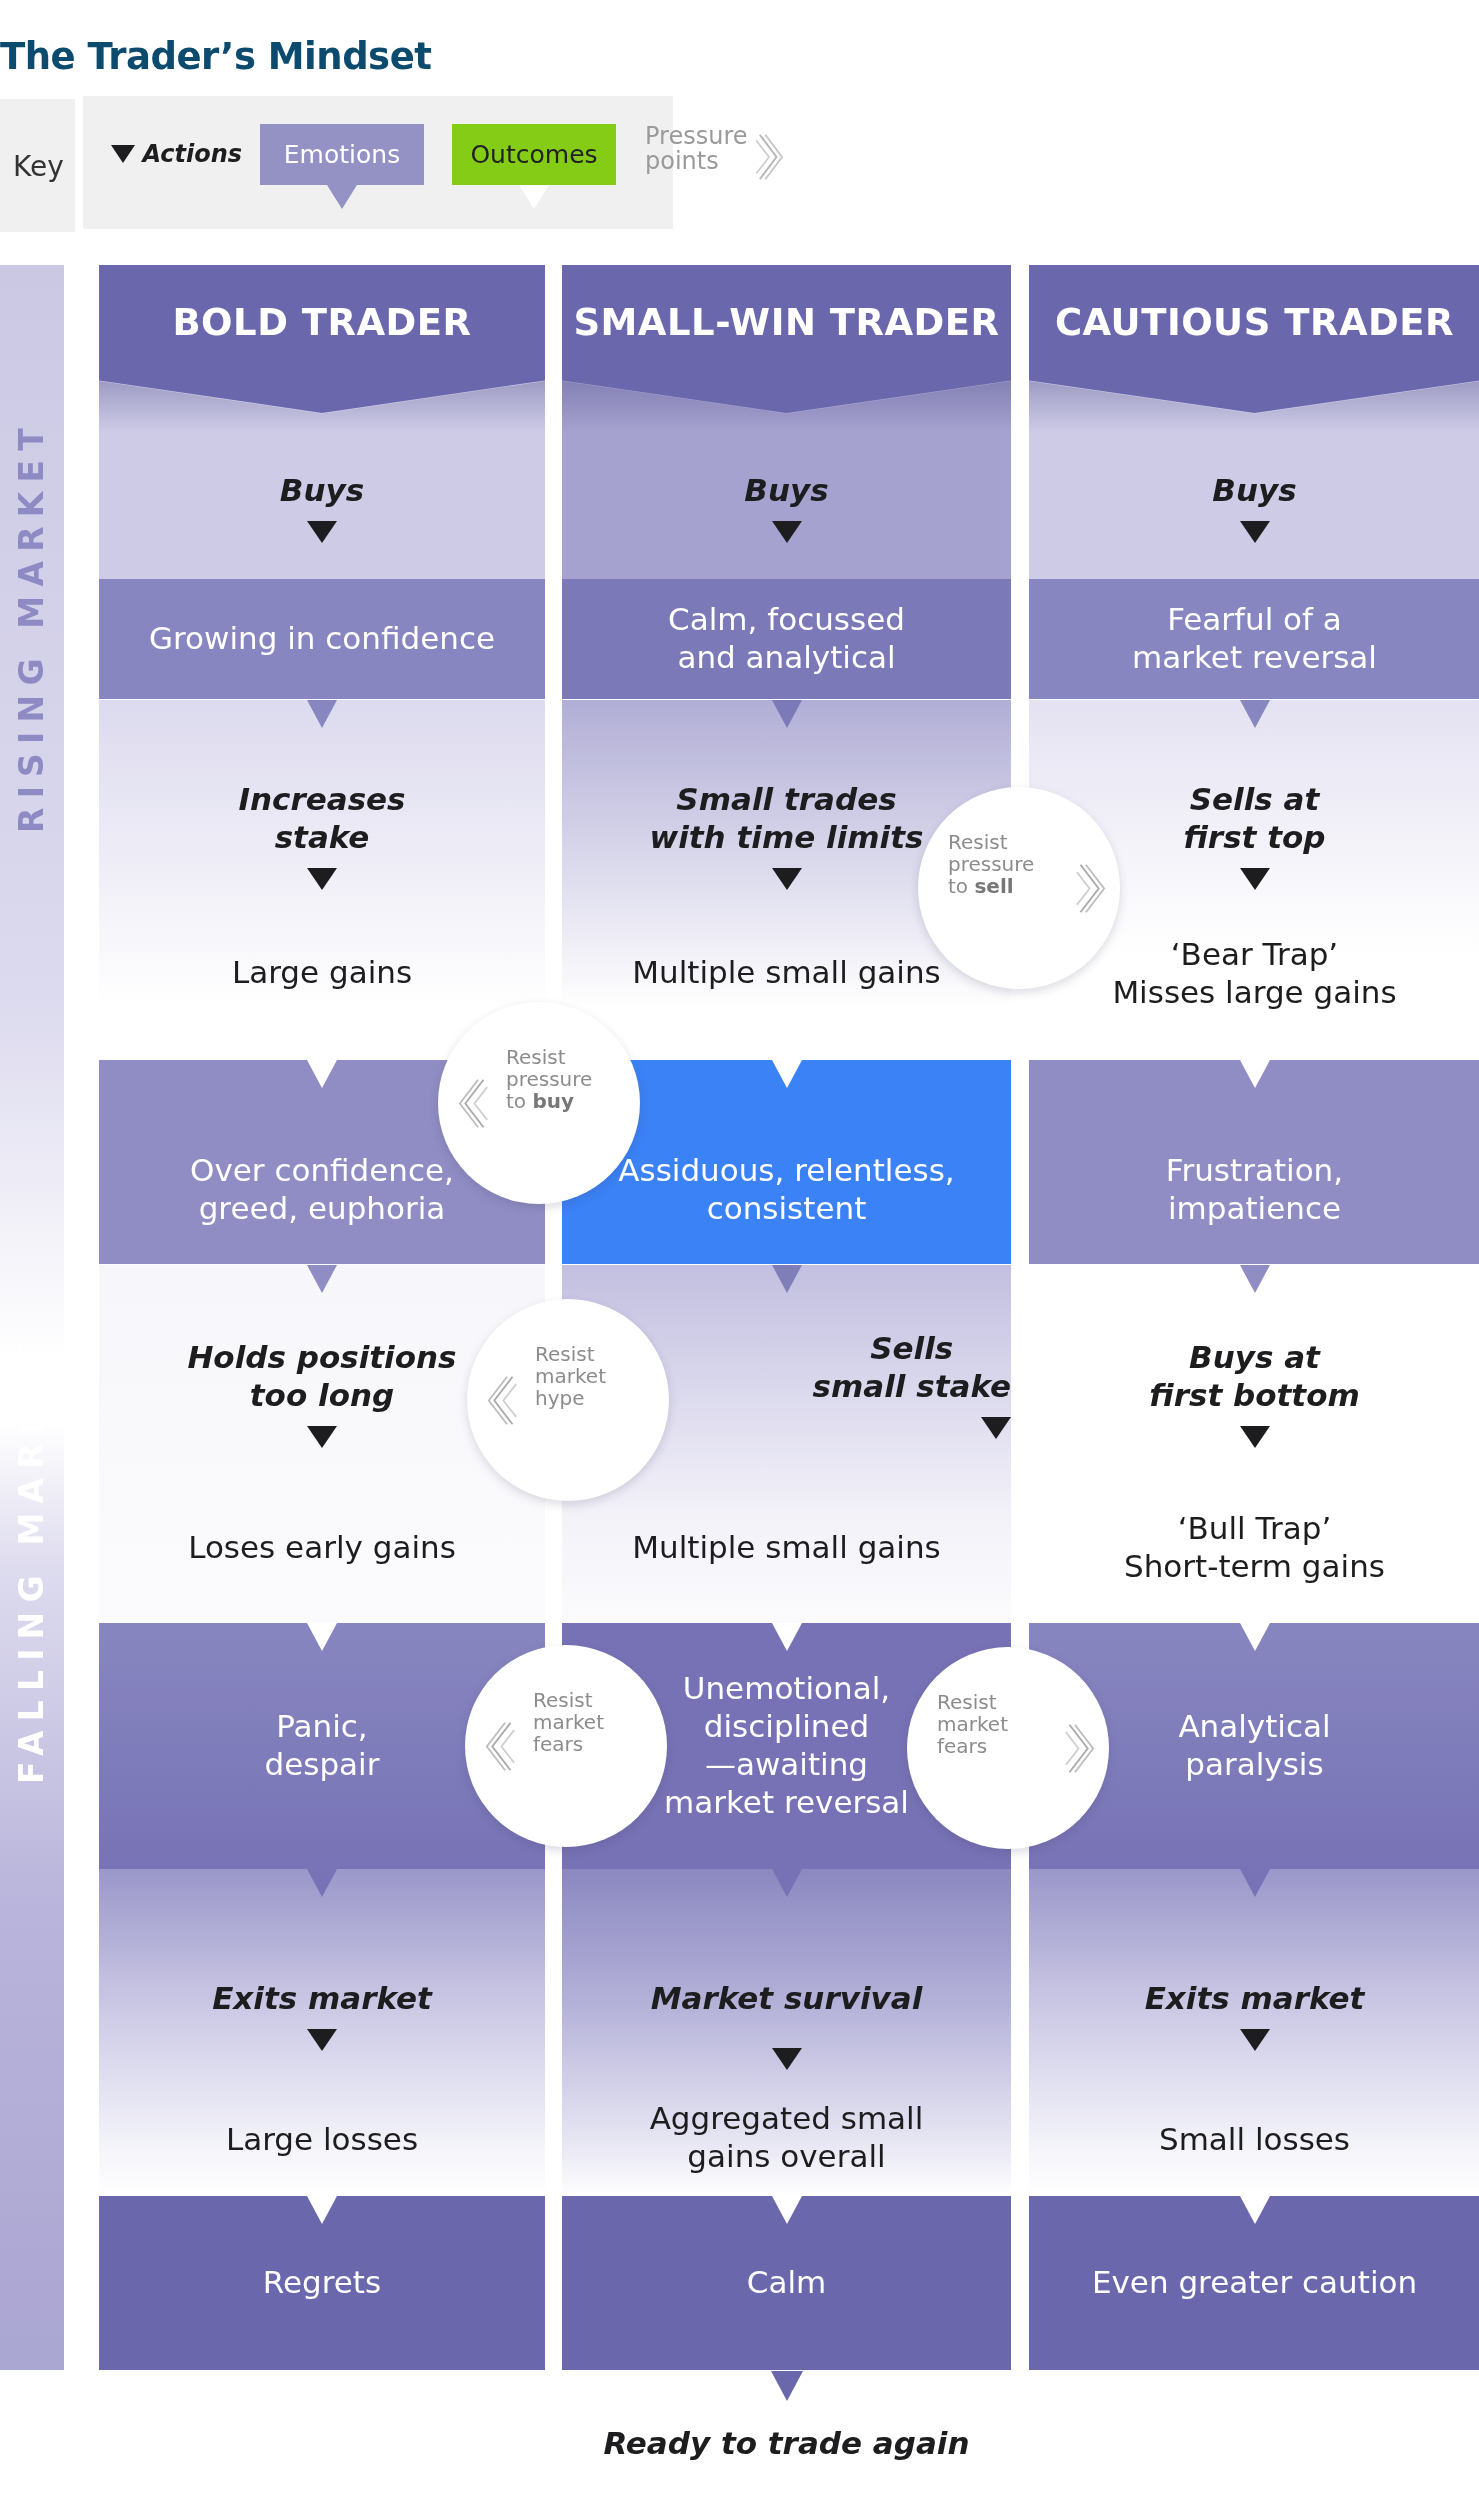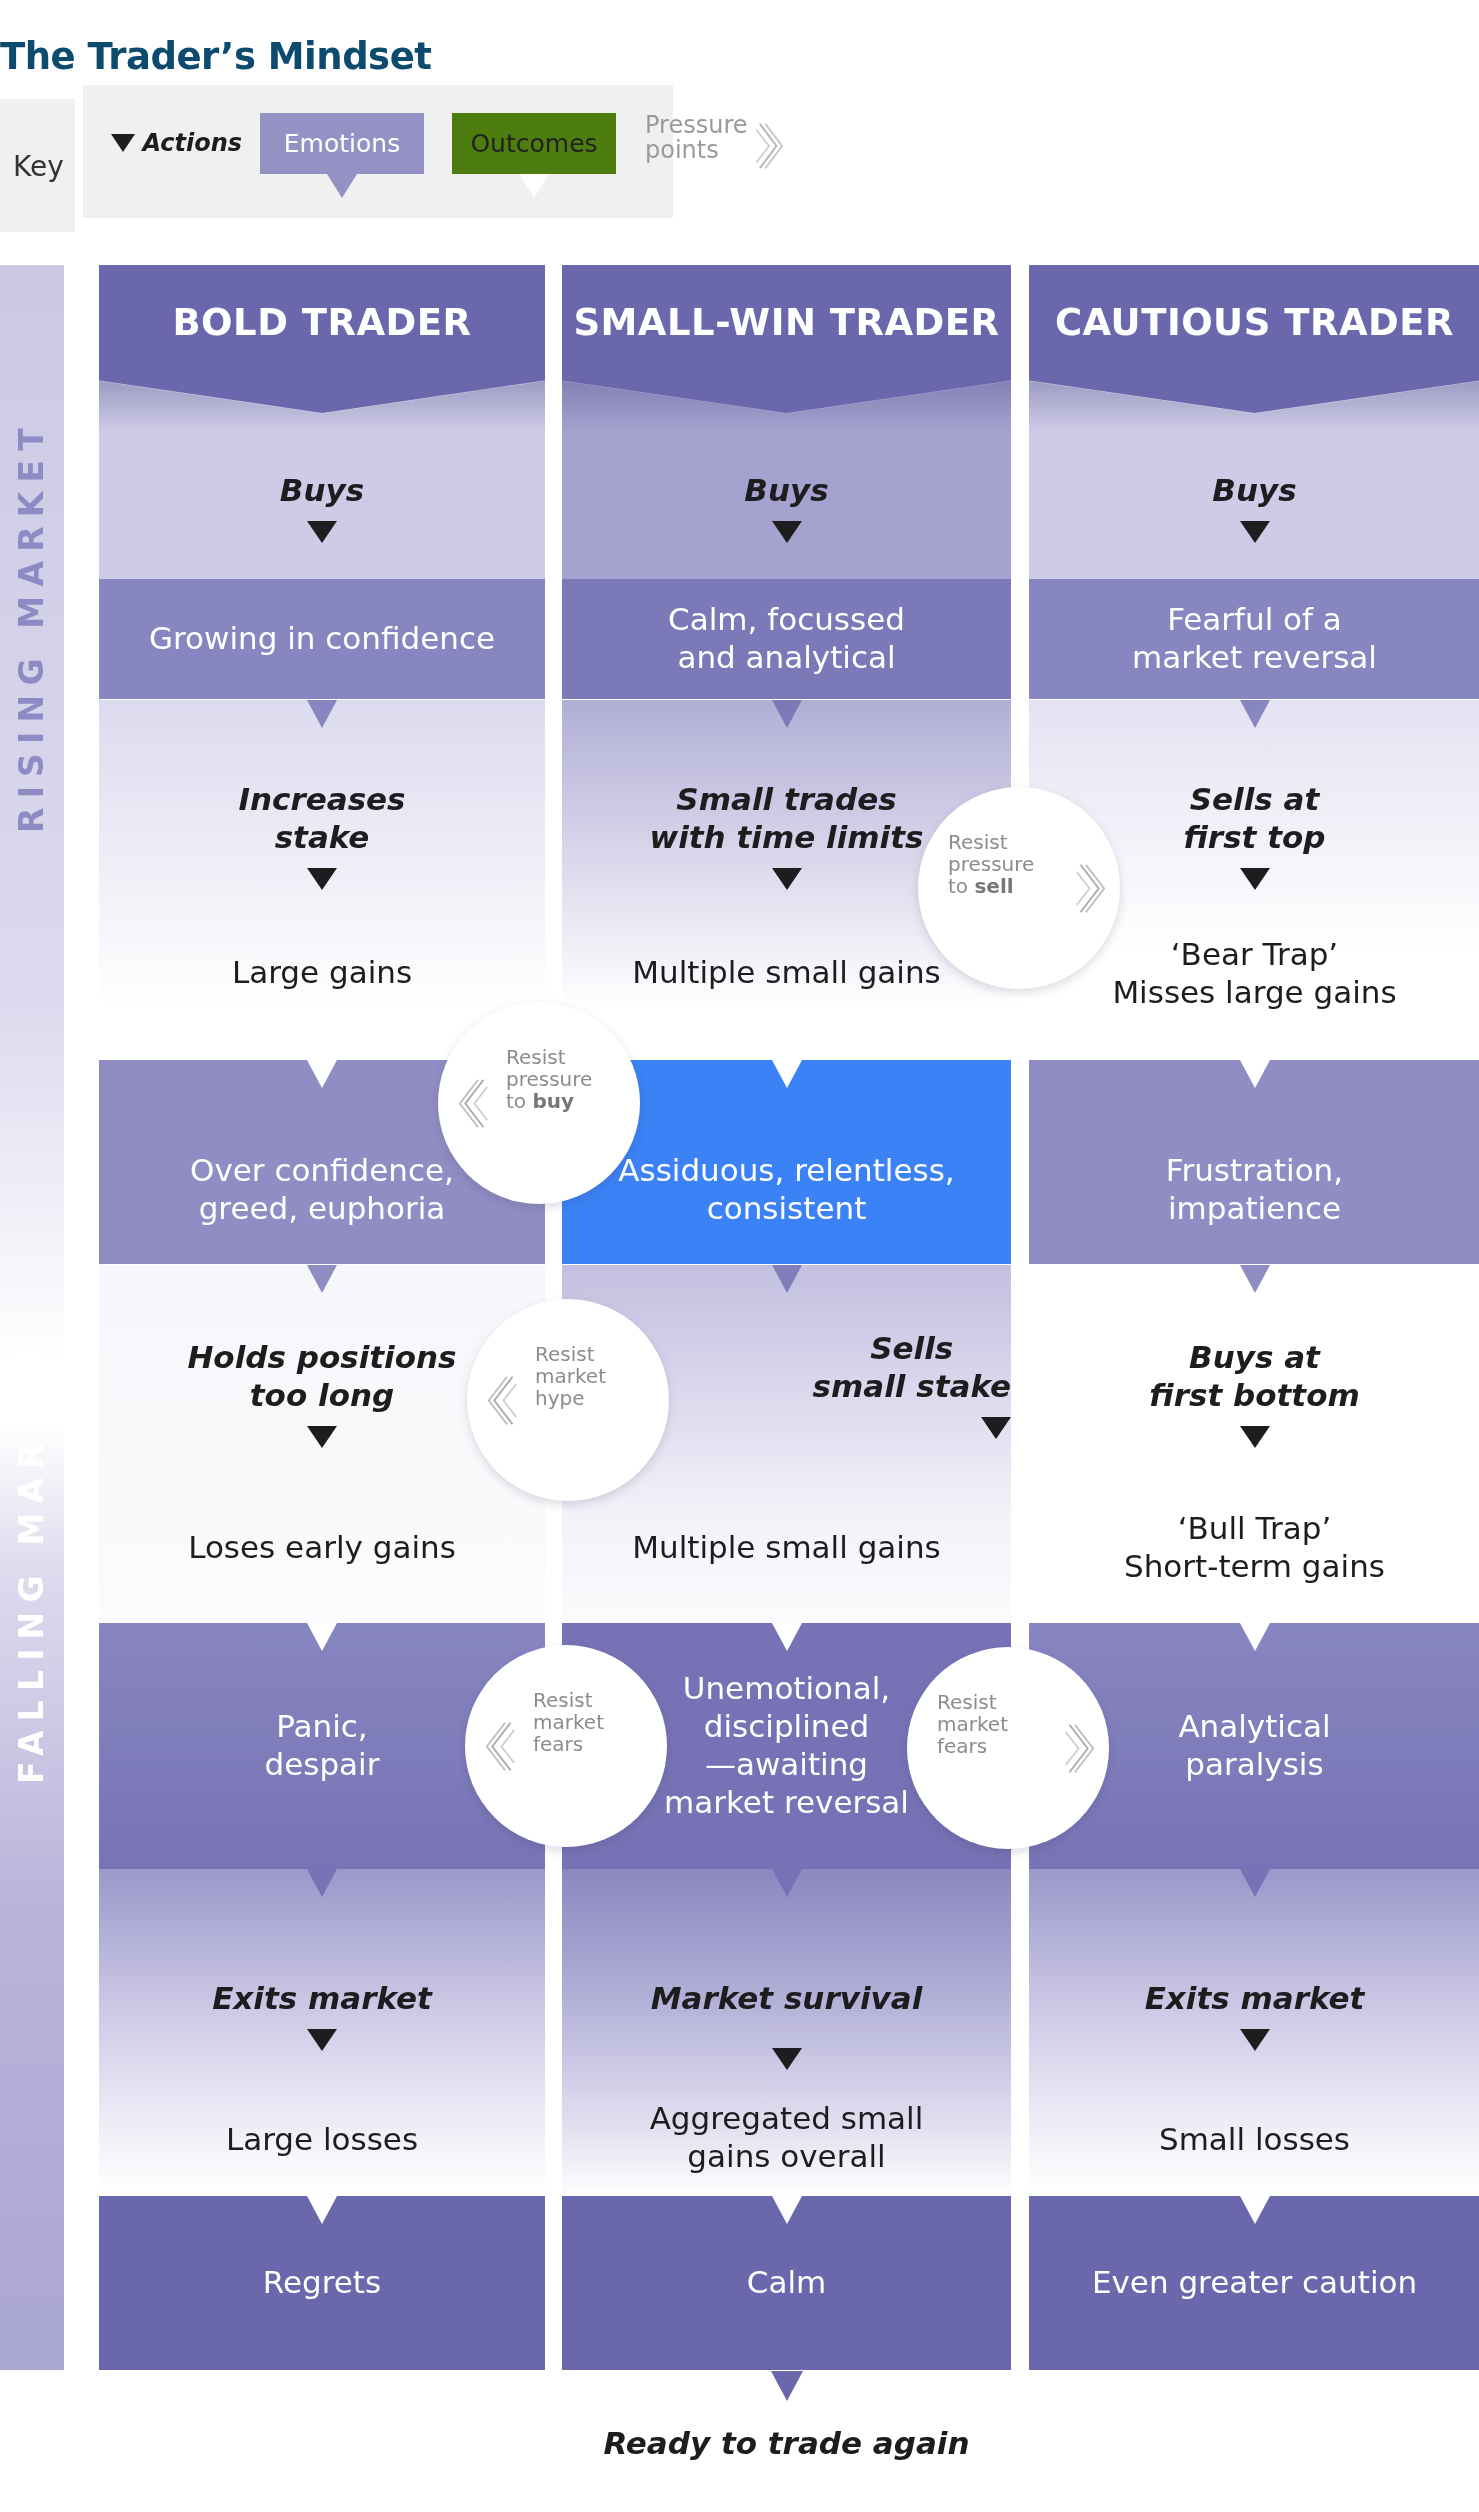--- a/index.html
+++ b/index.html
@@ -5,26 +5,26 @@
   * { box-sizing: border-box; margin: 0; padding: 0; }
   html, body { width: 1480px; height: 2512px; background: #ffffff; overflow: hidden; }
   body { position: relative; font-family: "DejaVu Sans", sans-serif; color: #1d1d1f; }
 
   .abs { position: absolute; }
   .title { left: 0; top: 35px; font-size: 37px; font-weight: bold; letter-spacing: -0.5px; color: #0c4a6e; }
 
   
   .key-label-box { left: 0; top: 99px; width: 75px; height: 133px; background: #f0f0f0; }
   .key-label { position: absolute; left: 13px; top: 50%; transform: translateY(-50%); font-size: 28px; color: #333; }
-  .key-box { left: 83px; top: 85px; width: 590px; height: 133px; background: #f0f0f0; }
+  .key-box { left: 83px; top: 96px; width: 590px; height: 133px; background: #f0f0f0; }
   .key-actions { position: absolute; left: 28px; top: 44px; font-size: 24px; font-style: italic; font-weight: bold; color: #1d1d1f; display: flex; align-items: center; gap: 7.4px; }
   .tri { width: 0; height: 0; border-left: 12px solid transparent; border-right: 12px solid transparent; border-top: 18.5px solid #1d1d1f; display: inline-block; }
   .key-emotions { position: absolute; left: 177px; top: 28px; width: 164px; height: 61px; background: #9492c4; color: #fff; font-size: 25px; display: flex; align-items: center; justify-content: center; }
   .key-emotions::after { content: ""; position: absolute; left: 67px; bottom: -24px; border-left: 15.7px solid transparent; border-right: 15.7px solid transparent; border-top: 24px solid #9492c4; }
-  .key-outcomes { position: absolute; left: 369px; top: 28px; width: 164px; height: 61px; background: #4d7c0f; color: #222; font-size: 25px; display: flex; align-items: center; justify-content: center; }
+  .key-outcomes { position: absolute; left: 369px; top: 28px; width: 164px; height: 61px; background: #84cc16; color: #222; font-size: 25px; display: flex; align-items: center; justify-content: center; }
   .key-outcomes::after { content: ""; position: absolute; left: 67px; bottom: -24px; border-left: 15.7px solid transparent; border-right: 15.7px solid transparent; border-top: 24px solid #ffffff; }
   .key-pressure { position: absolute; left: 562px; top: 28px; font-size: 24px; color: #9a9a9a; line-height: 1.05; }
   .key-pressure-chev { position: absolute; left: 673px; top: 35px; }
 
   
   .side { left: 0; top: 265px; width: 64px; height: 2105px;
     background: linear-gradient(to bottom, #cbc8e4 0%, #dcdaee 35%, #ffffff 52%, #ffffff 55%, #dddbee 62%, #b8b4db 78%, #aaa6d2 100%); }
   .side-label { position: absolute; left: 31px; transform: translate(-50%, -50%) rotate(-90deg); white-space: nowrap; font-size: 33px; font-weight: bold; color: #8e8bc4; letter-spacing: 9.2px; }
   .side-label.falling { color: #ffffff; }
 

